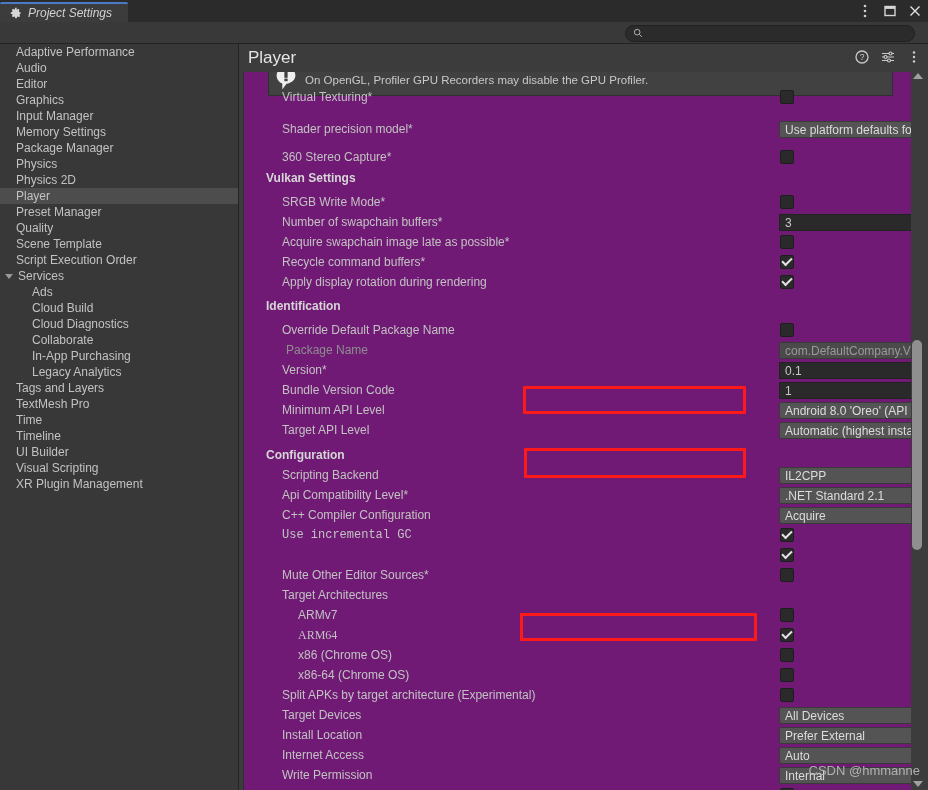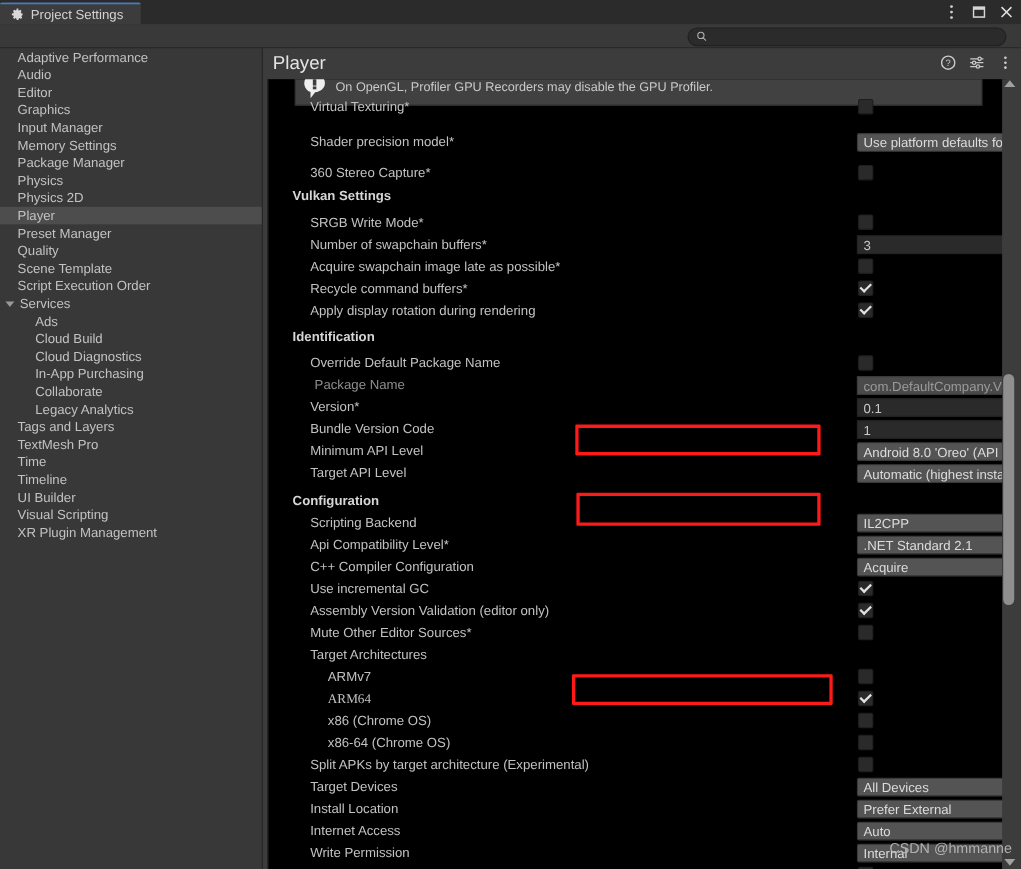--- a/index.html
+++ b/index.html
@@ -20,21 +20,21 @@
     position: absolute; top: 0; left: 0; width: 928px; height: 22px;
     background: #2b2b2b;
   }
   .tab {
     position: absolute; top: 2px; left: 0; height: 20px;
     padding: 0 16px 0 10px;
     background: #3c3c3c;
     border-top: 2px solid #4b7bc8;
     display: flex; align-items: center; gap: 6px;
     color: #d2d2d2; font-size: 12px;
-    border-top-left-radius: 2px; border-top-right-radius: 2px;
+    border-top-left-radius: 2px; border-top-right-radius: 2px; font-style: italic;
   }
   .tab .gear { width: 12px; height: 12px; display: inline-block; }
   .winbtns {
     position: absolute; right: 6px; top: 0; height: 22px;
     display: flex; align-items: center; gap: 11px;
   }
   .winbtn { width: 14px; height: 14px; display: flex; align-items: center; justify-content: center; cursor: default; }
 
   
   .searchstrip {
@@ -86,21 +86,21 @@
   .header-icons {
     position: absolute; right: 7px; top: 5px;
     display: flex; align-items: center; gap: 11px;
   }
   .hicon { width: 15px; height: 15px; display: flex; align-items: center; justify-content: center; cursor: default; }
 
   
   .content {
     position: absolute; top: 28px; left: 4px; width: 672px; height: 718px;
     overflow: hidden;
-    background: #000000;
+    background: #701a75;
     border-left: 1px solid #2f2f2f;
   }
   .scrolltrack {
     position: absolute; top: 28px; right: 4px; width: 13px; height: 718px;
     background: #3c3c3c;
   }
   .scrollup {
     position: absolute; top: 1px; left: 2px;
     width: 0; height: 0;
     border-left: 5px solid transparent; border-right: 5px solid transparent;
@@ -245,22 +245,22 @@
       <div class="side-item"><span>Physics 2D</span></div>
       <div class="side-item selected"><span>Player</span></div>
       <div class="side-item"><span>Preset Manager</span></div>
       <div class="side-item"><span>Quality</span></div>
       <div class="side-item"><span>Scene Template</span></div>
       <div class="side-item"><span>Script Execution Order</span></div>
       <div class="side-item"><span class="arrow"></span><span>Services</span></div>
       <div class="side-item child"><span>Ads</span></div>
       <div class="side-item child"><span>Cloud Build</span></div>
       <div class="side-item child"><span>Cloud Diagnostics</span></div>
+      <div class="side-item child"><span>Collaborate</span></div>
       <div class="side-item child"><span>In-App Purchasing</span></div>
-      <div class="side-item child"><span>Collaborate</span></div>
       <div class="side-item child"><span>Legacy Analytics</span></div>
       <div class="side-item"><span>Tags and Layers</span></div>
       <div class="side-item"><span>TextMesh Pro</span></div>
       <div class="side-item"><span>Time</span></div>
       <div class="side-item"><span>Timeline</span></div>
       <div class="side-item"><span>UI Builder</span></div>
       <div class="side-item"><span>Visual Scripting</span></div>
       <div class="side-item"><span>XR Plugin Management</span></div>
     </div>
 
@@ -388,26 +388,25 @@
             <div class="dropdown">
               <span>.NET Standard 2.1</span>
             </div>
           </div>
           <div class="row" style="top: 433px;">
             <div class="rowlabel" style="position: absolute; left: 38px;">C++ Compiler Configuration</div>
             <div class="dropdown">
               <span>Acquire</span>
             </div>
           </div>
-          <div class="row" style="top: 453px;">
+          <div class="row" style="top: 453px; font-family: Liberation Mono, monospace;">
             <div class="rowlabel" style="position: absolute; left: 38px;">Use incremental GC</div>
             <div class="checkbox checked"></div>
           </div>
           <div class="row" style="top: 473px;">
-            <div class="rowlabel" style="position: absolute; left: 38px;">Assembly Version Validation (editor only)</div>
             <div class="checkbox checked"></div>
           </div>
           <div class="row" style="top: 493px;">
             <div class="rowlabel" style="position: absolute; left: 38px;">Mute Other Editor Sources*</div>
             <div class="checkbox"></div>
           </div>
           <div class="row" style="top: 513px;">
             <div class="rowlabel" style="position: absolute; left: 38px;">Target Architectures</div>
           </div>
           <div class="row" style="top: 533px;">

